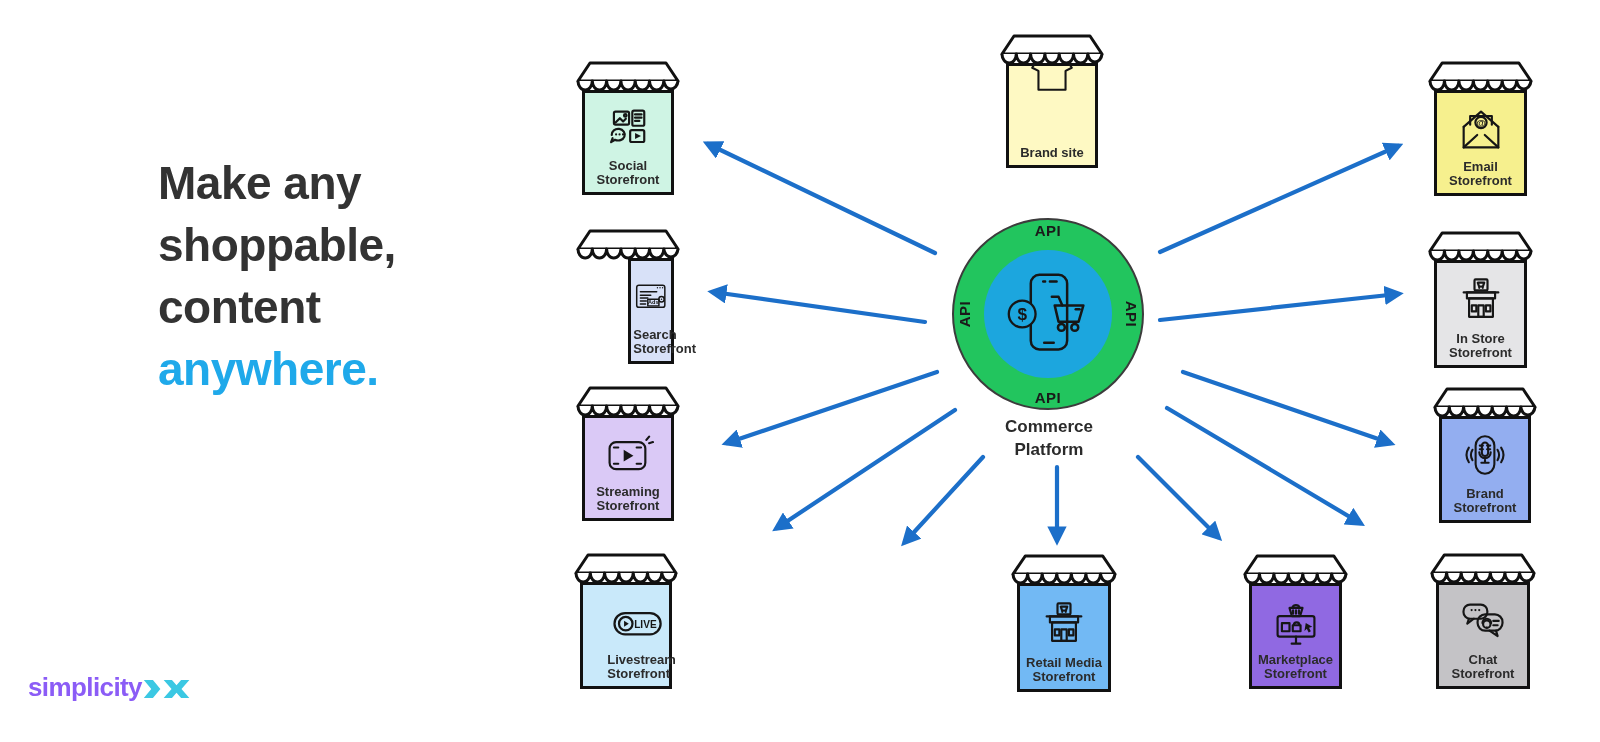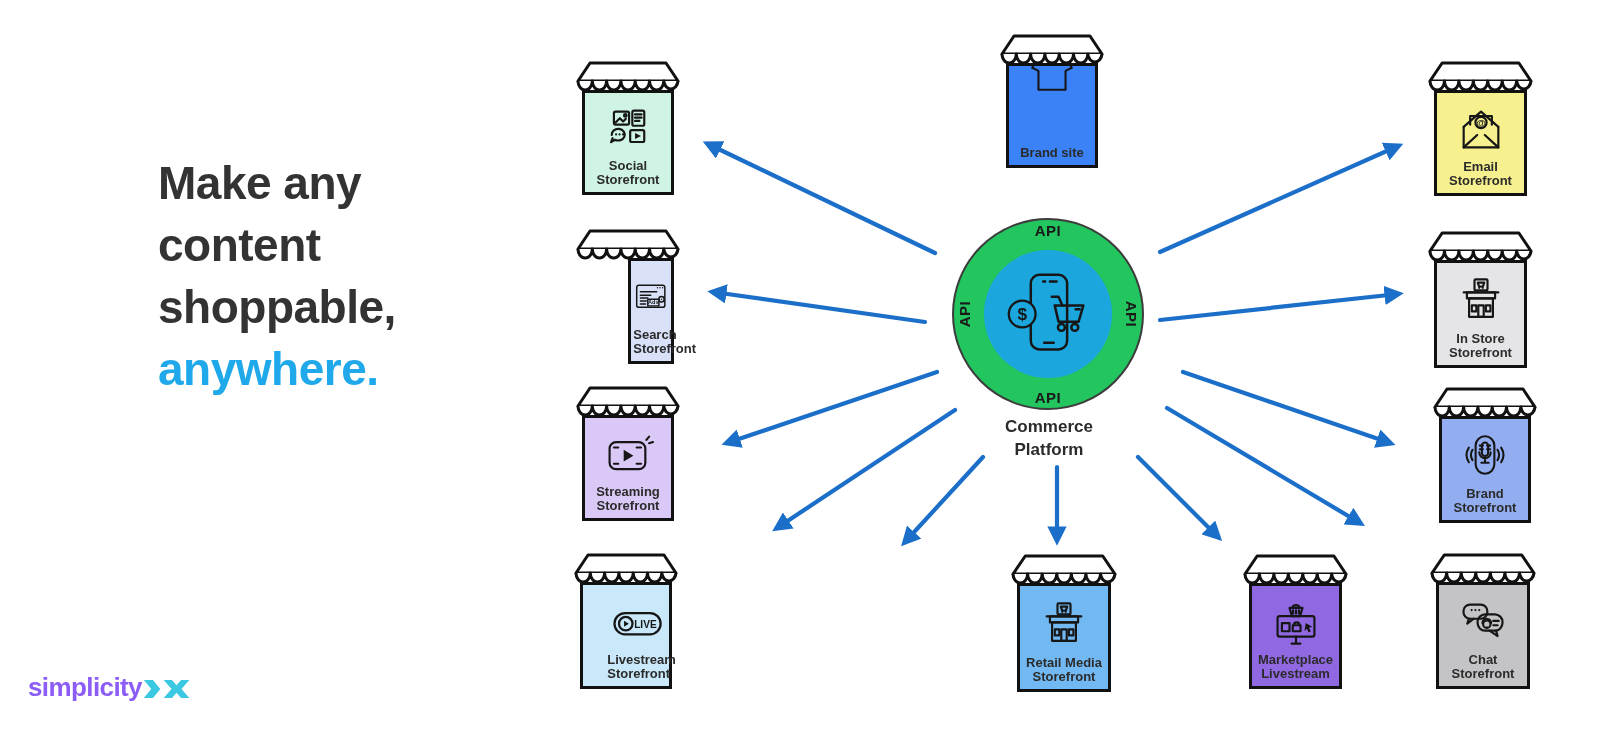--- a/index.html
+++ b/index.html
@@ -60,22 +60,22 @@
   .hubicon text{fill:#161616;stroke:none;font-weight:700;text-anchor:middle;
     font-family:"Liberation Sans",sans-serif;}
 </style>
 </head>
 <body>
 
 <div class="canvas">
 
   <div class="headline">
     <div>Make any</div>
+    <div>shoppable,</div>
     <div>content</div>
-    <div>shoppable,</div>
     <div class="accent">anywhere.</div>
   </div>
 
   <div class="logo">
     <span class="logo-text">simplicity</span>
     <svg class="logo-mark" viewBox="0 0 58 24" width="48" height="20">
       <path d="M1 1 h11 l9 11 -9 11 H1 l9 -11 z"></path>
       <path d="M25 1 h10 l5.5 6.5 L46 1 h10 l-9.5 11 9.5 11 H46 l-5.5 -6.5 L35 23 H25 l9.5 -11 z"></path>
     </svg>
   </div>
@@ -199,21 +199,21 @@
       </div>
       <span class="store-label">Livestream Storefront</span>
     </div>
     <svg class="awning" viewBox="0 0 104 40" preserveAspectRatio="none">
       <polygon points="14,3 90,3 102,21 2,21"></polygon>
       <path d="M2,21 a7.15,9 0 0 0 14.3,0 a7.15,9 0 0 0 14.3,0 a7.15,9 0 0 0 14.3,0 a7.15,9 0 0 0 14.3,0 a7.15,9 0 0 0 14.3,0 a7.15,9 0 0 0 14.3,0 a7.15,9 0 0 0 14.2,0"></path>
     </svg>
   </div>
 
   <div class="store" style="left:1000px;top:33px;width:104px;height:135px">
-    <div class="store-body" style="background-color: #3b82f6; gap: 48px;">
+    <div class="store-body" style="background-color: #fef9c3; gap: 48px;">
       <div class="icon-wrap">
         <svg class="li" viewBox="0 0 48 48" width="50" height="50">
           <path d="M17 8 L10 11 L5 19 L11 22 L11 40 H37 V22 L43 19 L38 11 L31 8 C29 12.5 19 12.5 17 8 Z"></path>
         </svg>
       </div>
       <span class="store-label">Brand site</span>
     </div>
     <svg class="awning" viewBox="0 0 104 40" preserveAspectRatio="none">
       <polygon points="14,3 90,3 102,21 2,21"></polygon>
       <path d="M2,21 a7.15,9 0 0 0 14.3,0 a7.15,9 0 0 0 14.3,0 a7.15,9 0 0 0 14.3,0 a7.15,9 0 0 0 14.3,0 a7.15,9 0 0 0 14.3,0 a7.15,9 0 0 0 14.3,0 a7.15,9 0 0 0 14.2,0"></path>
@@ -251,21 +251,21 @@
           <path d="M20.5 10 a3.8 4.2 0 0 1 7 0"></path>
           <path d="M21.3 12.3 v3 M24 12.3 v3 M26.7 12.3 v3"></path>
           <rect x="7" y="17.5" width="34" height="19" rx="2"></rect>
           <path d="M20 43 h8 M24 36.5 v6.5"></path>
           <rect x="11" y="24" width="7" height="7.5"></rect>
           <path d="M22 26 a2.6 2.6 0 0 1 5.2 0"></path>
           <rect x="21" y="26" width="7.2" height="5.5"></rect>
           <path class="fillglyph" d="M33 24 l6 3.4 -3 0.8 1.7 3.4 -2 1 -1.7 -3.4 -2.2 2.2 z"></path>
         </svg>
       </div>
-      <span class="store-label">Marketplace Livestream</span>
+      <span class="store-label">Marketplace Storefront</span>
     </div>
     <svg class="awning" viewBox="0 0 104 40" preserveAspectRatio="none">
       <polygon points="14,3 90,3 102,21 2,21"></polygon>
       <path d="M2,21 a7.15,9 0 0 0 14.3,0 a7.15,9 0 0 0 14.3,0 a7.15,9 0 0 0 14.3,0 a7.15,9 0 0 0 14.3,0 a7.15,9 0 0 0 14.3,0 a7.15,9 0 0 0 14.3,0 a7.15,9 0 0 0 14.2,0"></path>
     </svg>
   </div>
 
   <div class="store" style="left:1430px;top:552px;width:106px;height:137px">
     <div class="store-body" style="background-color: rgb(196, 195, 198);">
       <div class="icon-wrap">

